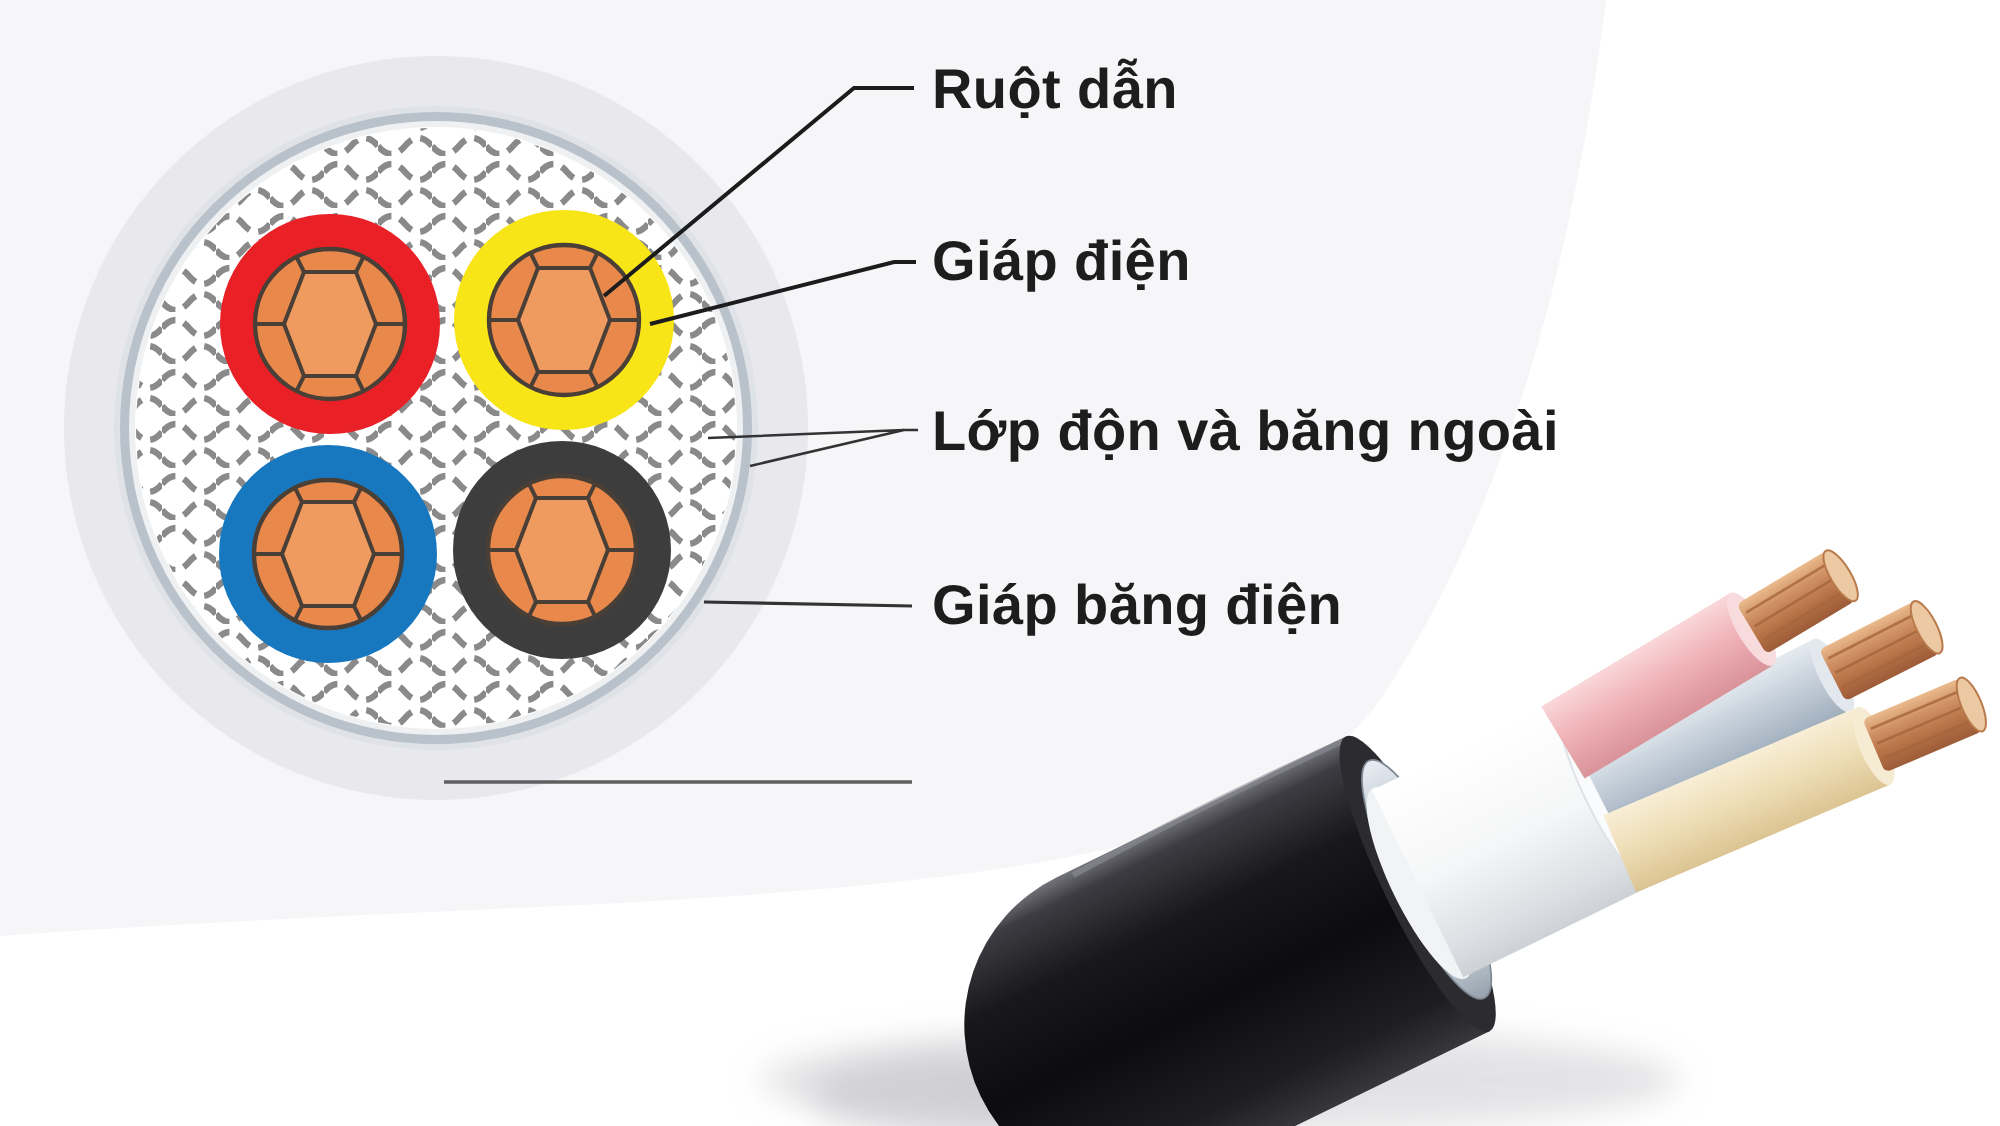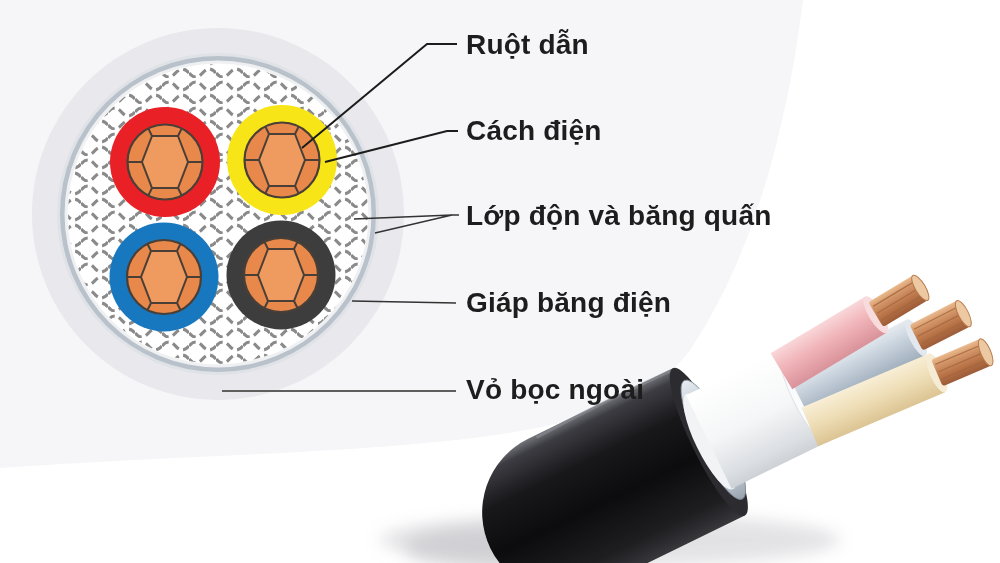--- a/index.html
+++ b/index.html
@@ -175,18 +175,17 @@
           <ellipse cx="907" cy="363" rx="7" ry="21" fill="#f7dbdd"></ellipse>
           <rect x="907" y="348.5" width="52" height="29" rx="3" fill="url(#gCopper)"></rect>
           <path d="M909,354.5 h48 M909,362.5 h49 M909,370.5 h48" stroke="#a5653c" stroke-width="1.3" opacity="0.8" fill="none"></path>
           <ellipse cx="959" cy="363" rx="5" ry="14.5" stroke="#b97a4b" stroke-width="1" fill="#ecc9a2"></ellipse>
         </g>
       </g>
     </g>
   </svg>
 
   <div class="label" style="top:45px"><span>Ruột dẫn</span></div>
-  <div class="label" style="top:131px"><span>Cách điện</span></div>
-  <div class="label" style="top:216px"><span>Lớp độn và băng quấn</span></div>
+  <div class="label" style="top:131px"><span>Giáp điện</span></div>
+  <div class="label" style="top:216px"><span>Lớp độn và băng ngoài</span></div>
   <div class="label" style="top:303px"><span>Giáp băng điện</span></div>
-  <div class="label" style="top:390px"><span>Vỏ bọc ngoài</span></div>
 
 </div>
 
 </body></html>

